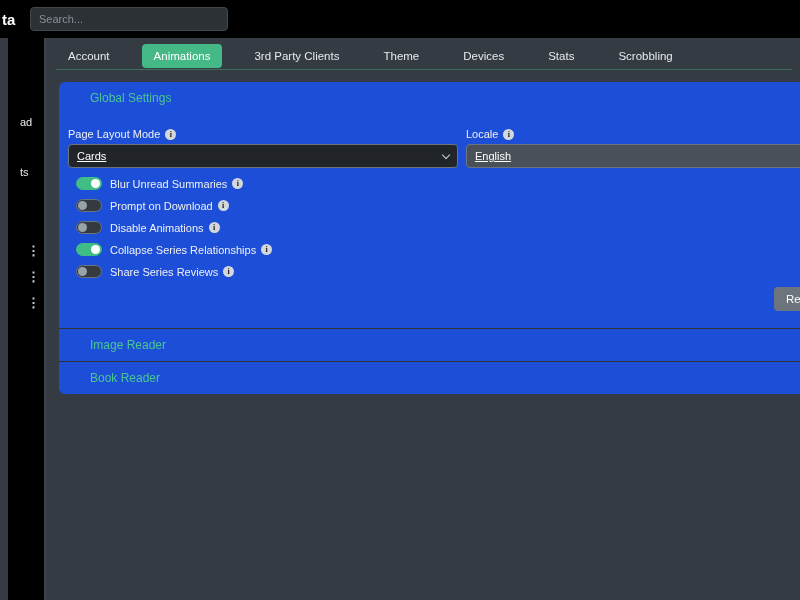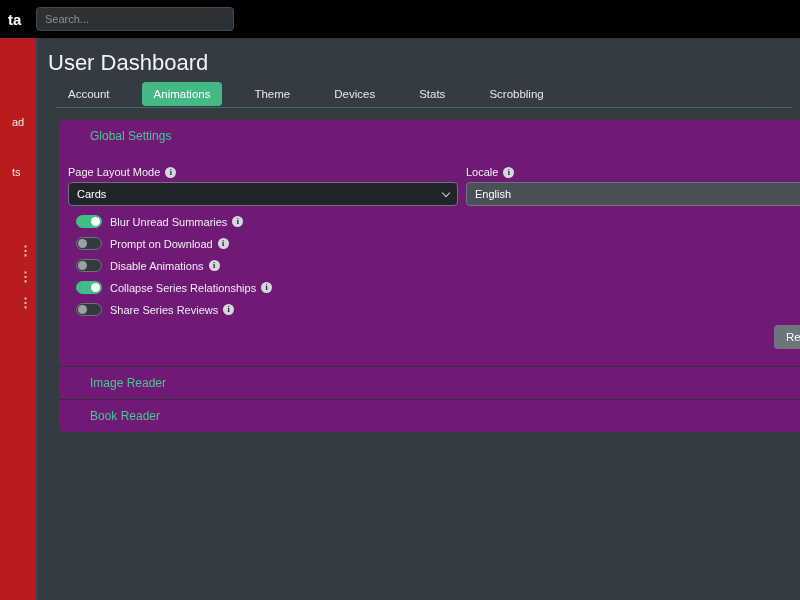--- a/index.html
+++ b/index.html
@@ -2,63 +2,63 @@
 <html><head>
 <meta charset="utf-8">
 <style>
   * { margin:0; padding:0; box-sizing:border-box; }
   html,body { width:800px; height:600px; overflow:hidden; background:#353b43;
     font-family:"Liberation Sans", sans-serif; color:#e8eaed; }
 
   
   .topbar { position:absolute; left:0; top:0; width:800px; height:38px; background:#000;
     display:flex; align-items:center; z-index:10; }
-  .logo-fragment { color:#fff; font-weight:bold; font-size:15px; margin-left:8px; width:22px; }
+  .logo-fragment { color:#fff; font-weight:bold; font-size:15px; margin-left:2px; width:22px; }
   .search-input { margin-left:6px; width:198px; height:24px; background:#2c3136;
     border:1px solid #43484e; border-radius:4px; color:#9aa0a6; font-size:11px;
     padding:0 8px; font-family:"Liberation Sans", sans-serif; outline:none; }
   .search-input::placeholder { color:#8a9097; }
 
   
-  .sidebar { position:absolute; left:0; top:38px; width:38px; height:562px;
-    background:#b91c1c; border-right:2px solid #3d434a; z-index:5;padding-left:7px; }
+  .sidebar { position:absolute; left:8px; top:38px; width:38px; height:562px;
+    background:#000000; border-right:2px solid #3d434a; z-index:5;padding-left:7px; }
   .side-label { position:absolute; left:12px; color:#e8eaed; font-size:11px; white-space:nowrap; }
   .side-label.l1 { top:78px; }
   .side-label.l2 { top:128px; }
   .kebab { position:absolute; left:19px; width:8px; color:#c7cbd0; font-size:13px;
     font-weight:bold; line-height:13px; letter-spacing:0; cursor:pointer; }
   .kebab.k1 { top:206px; } .kebab.k2 { top:232px; } .kebab.k3 { top:258px; }
 
   
   .main { position:absolute; left:40px; top:38px; width:760px; height:562px; background:#353b43; }
   h1.page-title { font-size:22px; font-weight:normal; color:#f1f3f4; margin:12px 0 0 8px; }
 
   .tabs { display:flex; align-items:center; gap:20px; margin:6px 0 0 16px;
     border-bottom:1px solid #3c6e5a; padding-bottom:0; width:736px; }
   .tab { font-size:11.5px; color:#e8eaed; padding:6px 12px; margin-bottom:1px;
     cursor:pointer; border-radius:4px; white-space:nowrap; }
   .tab.active { background:#45b985; color:#fff; }
 
   .page-desc { font-size:11px; color:#dde1e5; margin:13px 0 0 8px; }
 
   
-  .card { margin:12px 0 0 19px; width:741px; background:#701a75; border-radius:6px 0 0 6px;
+  .card { margin:12px 0 0 19px; width:741px; background:#1d4ed8; border-radius:6px 0 0 6px;
     overflow:hidden; }
   .acc-header { padding:9px 31px; font-size:12px; color:#4ac694; cursor:pointer; }
   .acc-divider { border-top:1px solid #2e3338; }
 
   .acc-body { padding:6px 9px 17px 9px; }
   .form-row { display:flex; gap:8px; width:820px; }
   .field { width:390px; flex:0 0 390px;text-align:center; }
   .field.grow { flex:1 0 390px; }
   .field-label { font-size:11px; color:#eef0f2; margin:8px 0 4px 0; display:flex;
     align-items:center; gap:5px; }
   .select { height:24px; border:1px solid #6c757d; border-radius:4px; background:#212529;
     display:flex; align-items:center; font-size:11px; color:#fff; padding:0 8px;
-    justify-content:space-between; cursor:pointer; }
+    justify-content:space-between; cursor:pointer;text-decoration:underline; }
   .select.light { background:#495057; }
   .chev { width:6px; height:6px; border-right:1.5px solid #cfd4d9; border-bottom:1.5px solid #cfd4d9;
     transform:rotate(45deg); margin-top:-3px; }
 
   .info-icon { display:inline-flex; width:11px; height:11px; border-radius:50%;
     background:#d4d8dc; color:#16191c; font-size:8px; font-weight:bold;
     align-items:center; justify-content:center; font-family:"Liberation Serif", serif;
     flex:0 0 11px; }
 
   .toggles { margin-top:9px; }
@@ -86,25 +86,25 @@
 
 <div class="sidebar">
   <span class="side-label l1">ad</span>
   <span class="side-label l2">ts</span>
   <span class="kebab k1">⋮</span>
   <span class="kebab k2">⋮</span>
   <span class="kebab k3">⋮</span>
 </div>
 
 <div class="main">
-  <h1 class="page-title">User Dashboard</h1>
 
   <div class="tabs">
     <span class="tab">Account</span>
     <span class="tab active">Animations</span>
+    <span class="tab">3rd Party Clients</span>
     <span class="tab">Theme</span>
     <span class="tab">Devices</span>
     <span class="tab">Stats</span>
     <span class="tab">Scrobbling</span>
   </div>
 
 
   <div class="card">
 
     <div class="acc-header">Global Settings</div>

